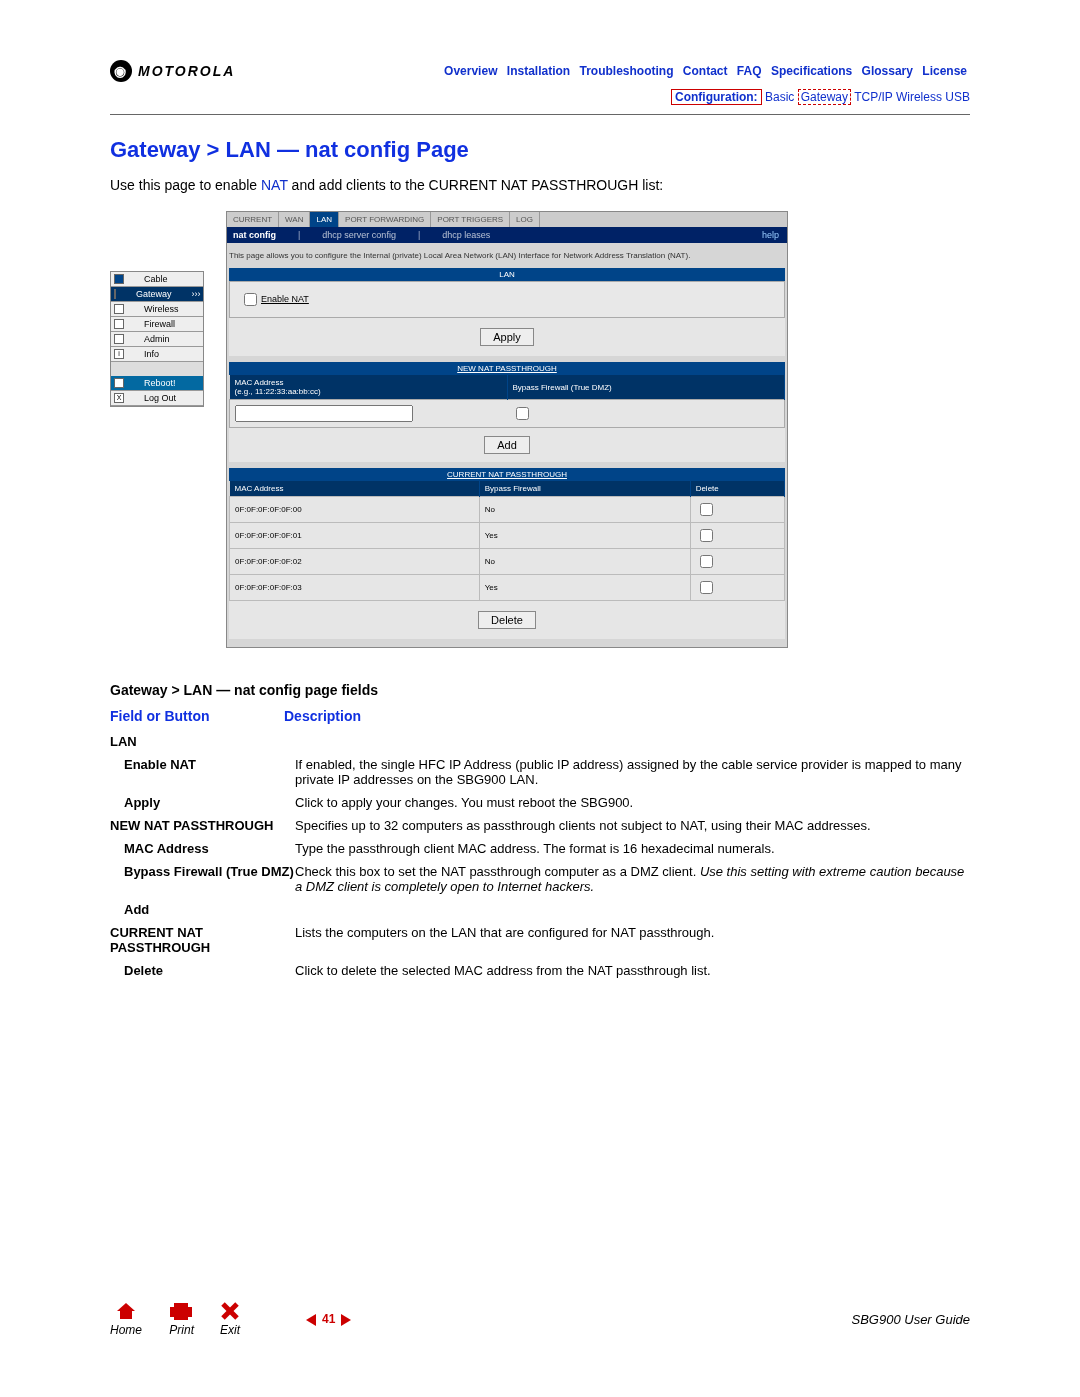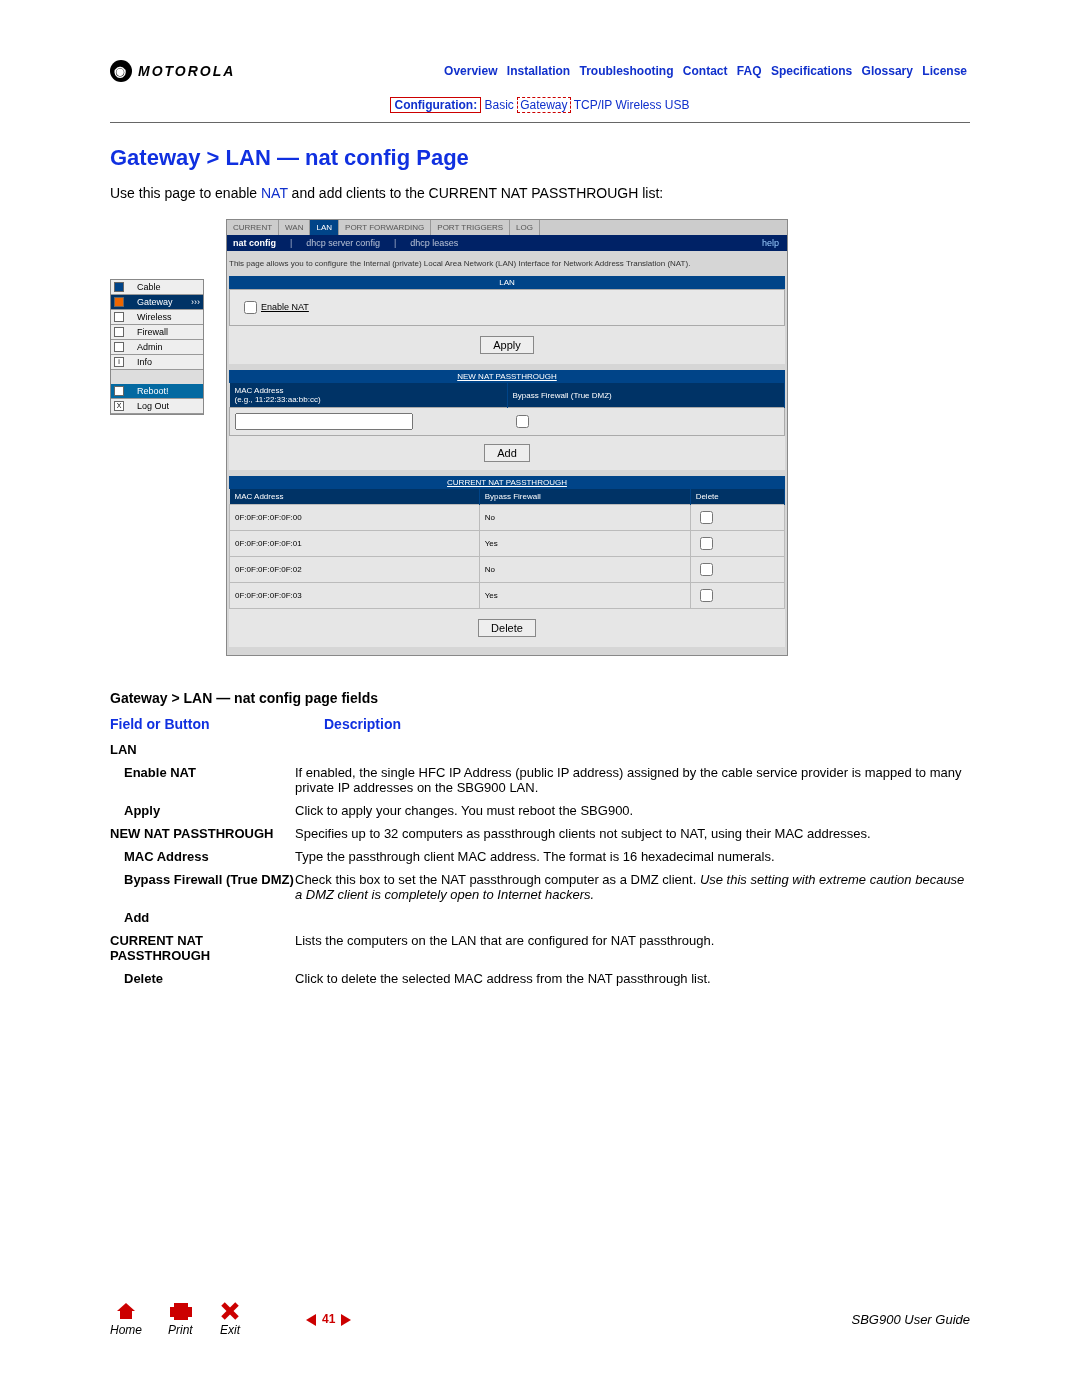--- a/index.html
+++ b/index.html
@@ -2,69 +2,69 @@
 <html><head>
 <meta charset="utf-8">
 <style>
 body{margin:0;background:#fff;font-family:Arial,Helvetica,sans-serif;font-size:13px;color:#000}
 .page{width:1080px;height:1397px;margin:0 auto;position:relative;padding:60px 110px 0 110px;box-sizing:border-box}
 .header{display:flex;align-items:center;margin-bottom:4px}
 .logo{display:flex;align-items:center;font-weight:bold;letter-spacing:2px;font-style:italic;font-size:14px}
 .logo-ring{width:22px;height:22px;border-radius:50%;background:#000;display:inline-flex;align-items:center;justify-content:center;margin-right:6px;color:#fff;font-size:14px;font-style:normal}
 .topnav{flex:1;text-align:right;font-weight:bold;font-size:12px}
 .topnav span{color:#1030cc;margin:0 3px}
-.subnav{text-align:center;font-size:12px;color:#1030cc;margin-top:16px}
+.subnav{text-align:right;font-size:12px;color:#1030cc;margin-top:8px}
 .subnav .cfg{border:1px solid #c00;color:#1030cc;font-weight:bold;padding:0 3px}
 .subnav .sel{color:#1030cc;position:relative}
 .rule{border-top:1px solid #666;margin:10px 0 22px}
 h1{color:#1030e0;font-size:22px;font-weight:bold;margin:0 0 14px}
 .intro{font-size:14px}
 .intro a{color:#1030cc;text-decoration:none}
 .shot-area{display:flex;gap:22px;margin-top:18px}
 .sidenav{width:92px;font-size:9px;border:1px solid #888;background:#ddd}
-.sidenav div{border-bottom:1px solid #999;padding:2px 3px;display:flex;align-items:center;gap:13px;background:#eee}
+.sidenav div{border-bottom:1px solid #999;padding:2px 3px;display:flex;align-items:center;gap:20px;background:#eee}
 .sidenav .sq{width:8px;height:8px;display:inline-block;border:1px solid #666;background:#fff}
 .sidenav .sqb{background:#048}
 .sidenav .active{background:#036;color:#fff}
 .sidenav .reboot{background:#0369a1;color:#fff}
 .sidenav .space{height:10px;background:#ddd;border:0}
 .screenshot{flex:1;max-width:560px;background:#d6d6d6;border:1px solid #888;font-size:9px}
 .tabs{display:flex;background:#ccc}
 .tabs span{padding:3px 6px;border-right:1px solid #999;color:#555;font-size:8px}
 .tabs .on{background:#048;color:#fff}
-.subtabs{background:#026;color:#fff;display:flex;font-size:9px;padding:3px 6px;gap:14px;position:relative}
+.subtabs{background:#026;color:#fff;display:flex;font-size:9px;padding:3px 6px;gap:22px;position:relative}
 .subtabs b{font-weight:bold}
 .subtabs .help{position:absolute;right:8px;top:3px;color:#9cf}
 .inner{padding:8px 2px}
 .desc{font-size:8px;color:#333;margin-bottom:8px}
 .secthdr{background:#048;color:#fff;text-align:center;font-size:8px;padding:2px 0}
 .row-enable{border:1px solid #aaa;padding:8px 10px;background:#e8e8e8;font-size:9px}
 .row-enable input{vertical-align:middle;margin-right:4px}
 .applyrow{text-align:center;padding:10px 0;background:#e6e6e6}
 button.ctl{font-size:11px;padding:2px 12px;background:#eee;border:1px solid #888}
 .colhdr{background:#036;color:#fff;font-size:8px}
 .colhdr td{padding:3px 5px;border-right:1px solid #048}
 .np-input{border:1px solid #aaa;background:#e6e6e6}
 .np-input td{padding:4px 5px}
 .np-input input[type=text]{width:170px;font-size:10px}
 .addrow{text-align:center;padding:8px 0;background:#e6e6e6}
 .datarow td{border:1px solid #bbb;padding:3px 5px;font-size:8px;background:#e6e6e6}
 .delrow{text-align:center;padding:10px 0;background:#e6e6e6}
 table.tbl{width:100%;border-collapse:collapse}
 .fields-title{font-weight:bold;font-size:14px;margin:34px 0 10px}
 .cols{display:flex;font-weight:bold;color:#1030e0;font-size:14px;margin-bottom:10px}
-.cols div:first-child{width:214px}
+.cols div:first-child{width:174px}
 .ft{display:flex;font-size:13px;margin:8px 0}
 .ft .lab{width:185px;font-weight:bold;padding-left:14px;box-sizing:border-box}
 .ft .lab.sec{padding-left:0}
 .ft .desc2{flex:1}
 .ft .desc2 i{font-style:italic}
 .footer{position:absolute;bottom:60px;left:110px;right:110px}
 .frow{display:flex;align-items:center;font-size:12px}
-.ficon{text-align:left;margin-right:26px}
+.ficon{text-align:right;margin-right:26px}
 .ficon svg{display:block;margin:0 auto}
 .ficon span{font-style:italic;display:block;margin-top:2px}
 .pager{flex:1;text-align:left;color:#c00;font-weight:bold;margin-left:40px}
 .pager .tri{display:inline-block;width:0;height:0;border-top:6px solid transparent;border-bottom:6px solid transparent;vertical-align:middle}
 .pager .trl{border-right:10px solid #c00;margin-right:6px}
 .pager .trr{border-left:10px solid #c00;margin-left:6px}
 .guide{font-style:italic;font-size:13px}
 </style>
 </head>
 <body>

